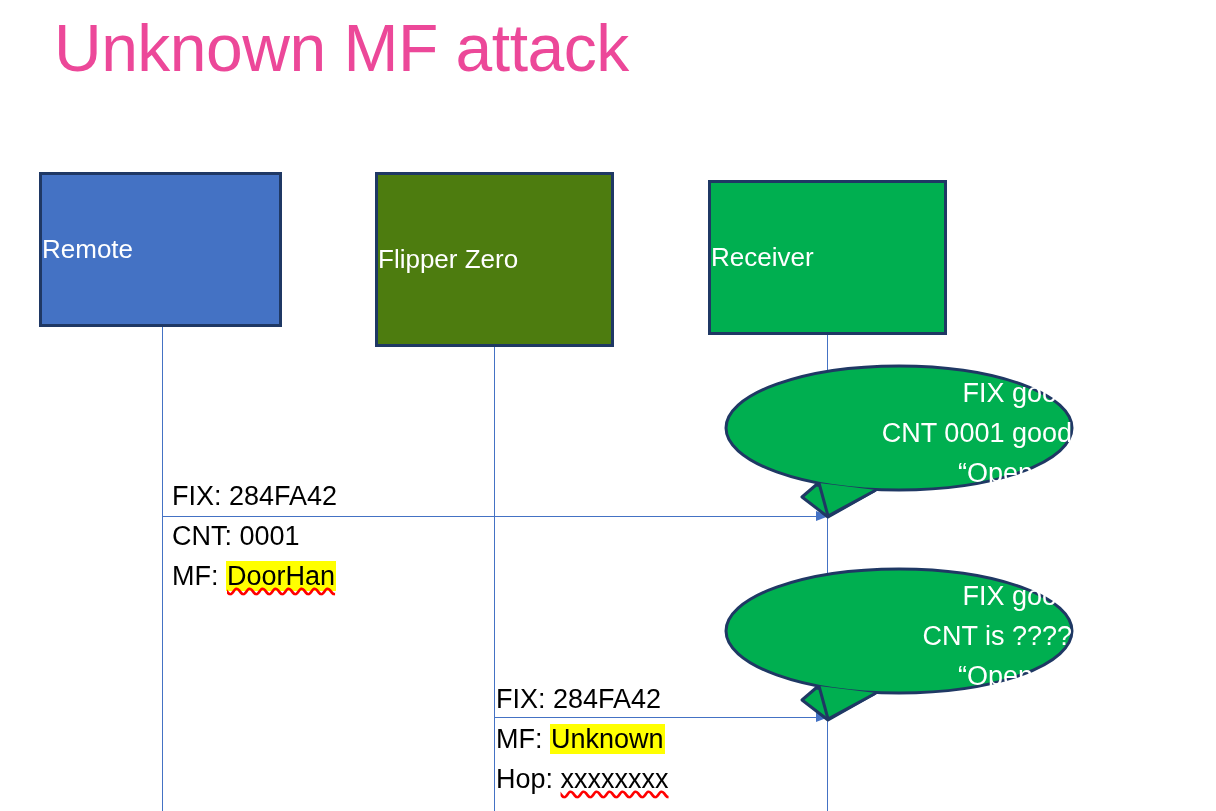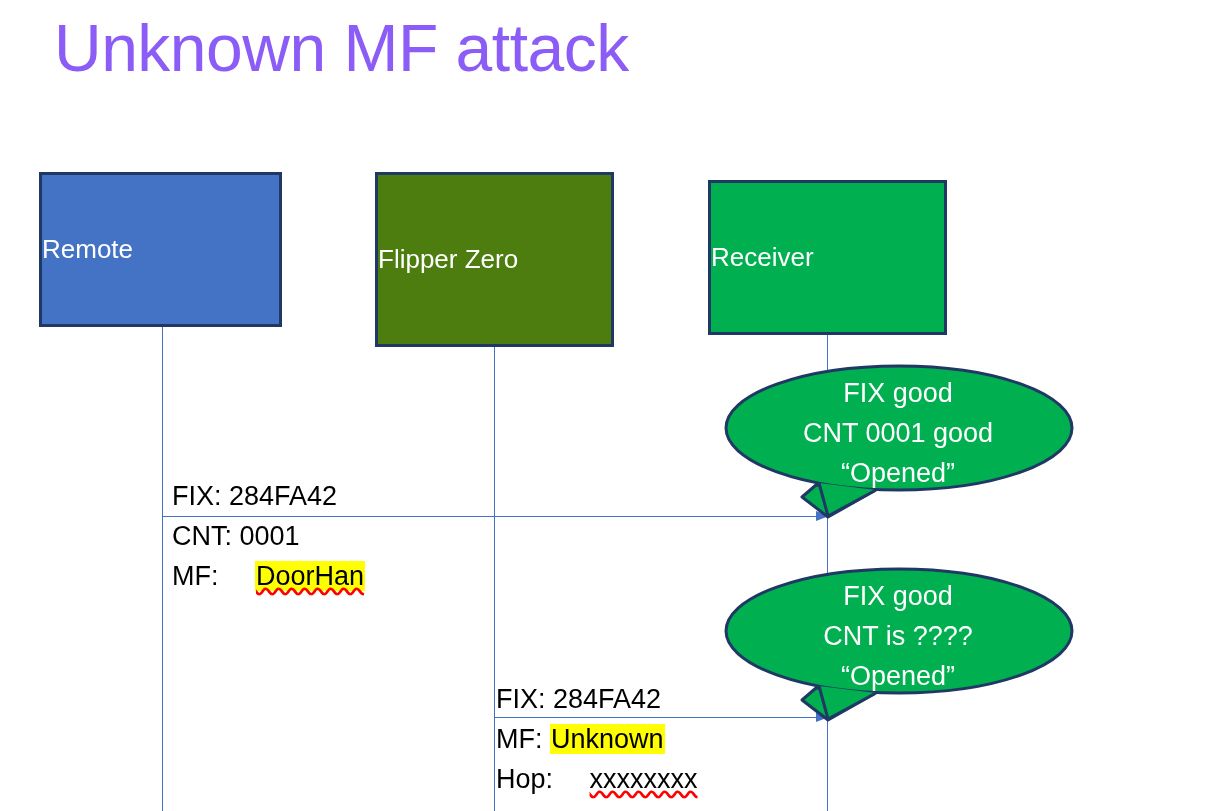--- a/index.html
+++ b/index.html
@@ -18,21 +18,21 @@
 
   
   #slide-title {
     position: absolute;
     left: 54px;
     top: 8px;
     font-size: 66px;
     line-height: 80px;
     font-weight: 300;
     letter-spacing: -0.5px;
-    color: #8b5cf6;
+    color: #ec4899;
     white-space: nowrap;
     font-stretch: condensed;
   }
 
   
   .lifeline {
     position: absolute;
     width: 1px;
     background: #4472C4;
   }
@@ -84,34 +84,33 @@
   #msg-label-2 { left: 496px; top: 679px; }
 
   .hl {
     background: #FFFF00;
     padding: 0 1px;
   }
   .spell {
     text-decoration: underline wavy #FF0000;
     text-decoration-skip-ink: none;
     text-underline-offset: 2px;
-    margin-left: 29px;
   }
 
   
   .bubble {
     position: absolute;
   }
   .bubble svg { display: block; }
   .bubble-text {
     position: absolute;
     left: 0;
     top: 0;
     width: 348px;
-    text-align: center;
+    text-align: right;
     color: #ffffff;
     font-size: 27px;
     line-height: 40px;
     pointer-events: none;
   }
   #bubble-1 { left: 724px; top: 363px; }
   #bubble-2 { left: 724px; top: 566px; }
   #bubble-1 .bubble-text { padding-top: 10px; }
   #bubble-2 .bubble-text { padding-top: 10px; }
 </style>

